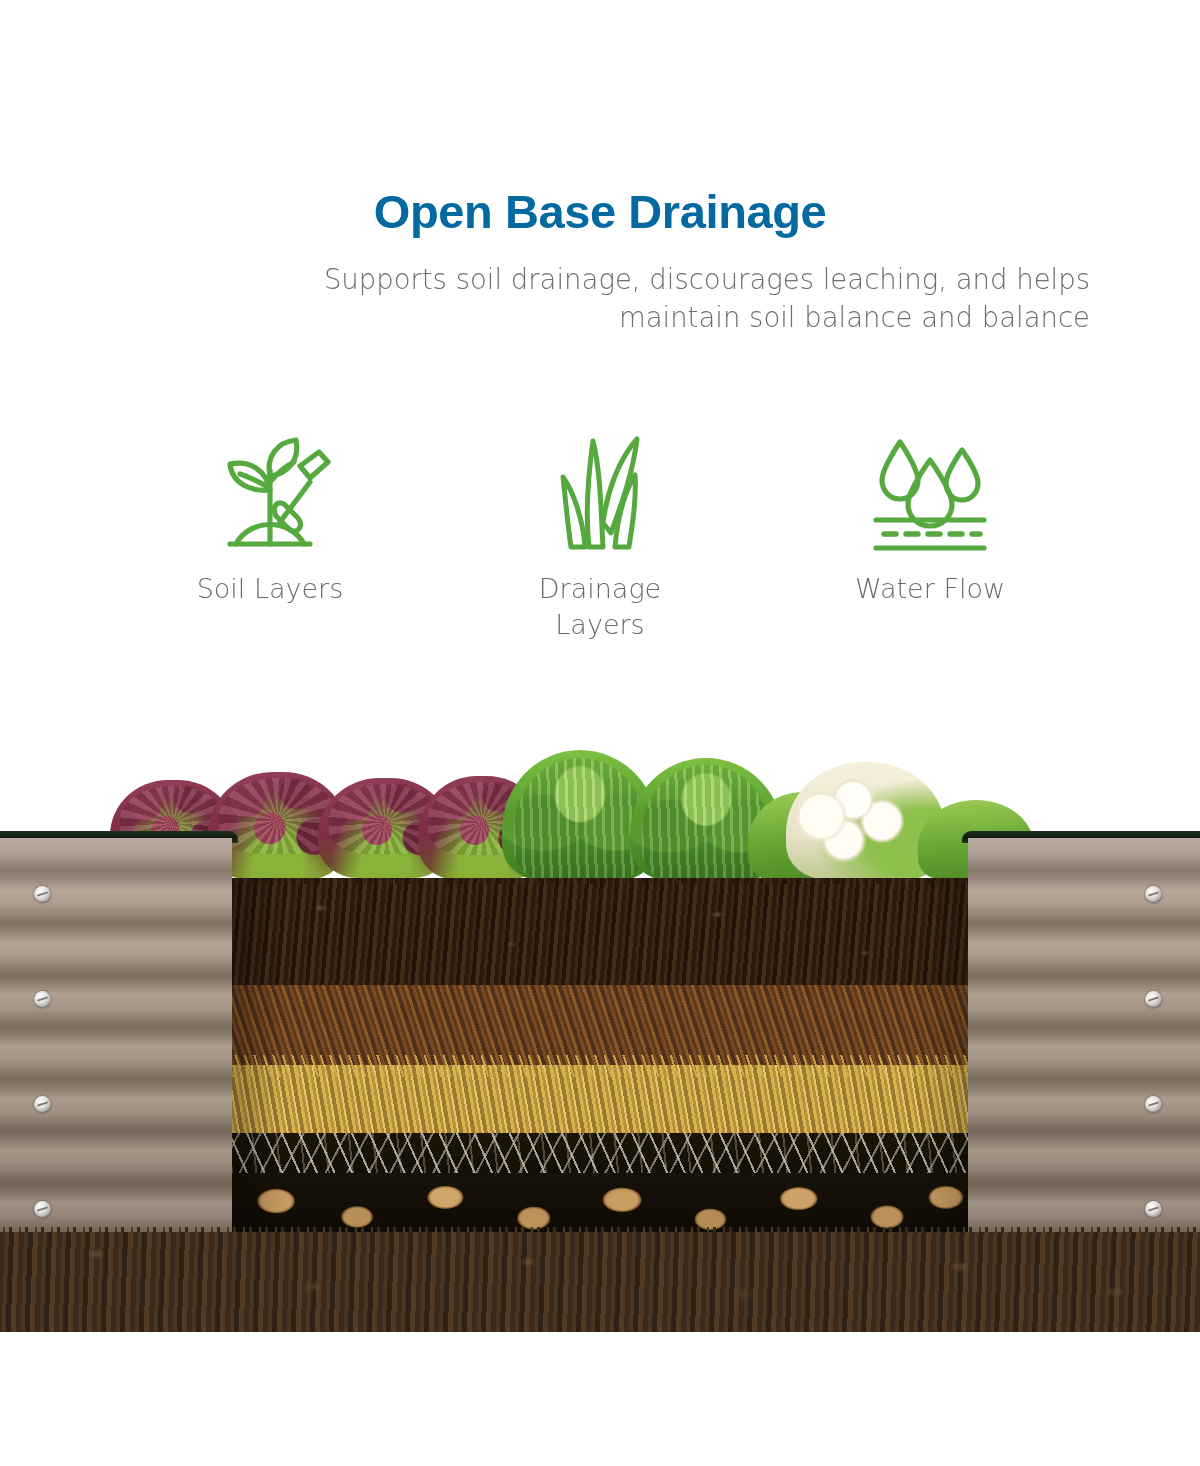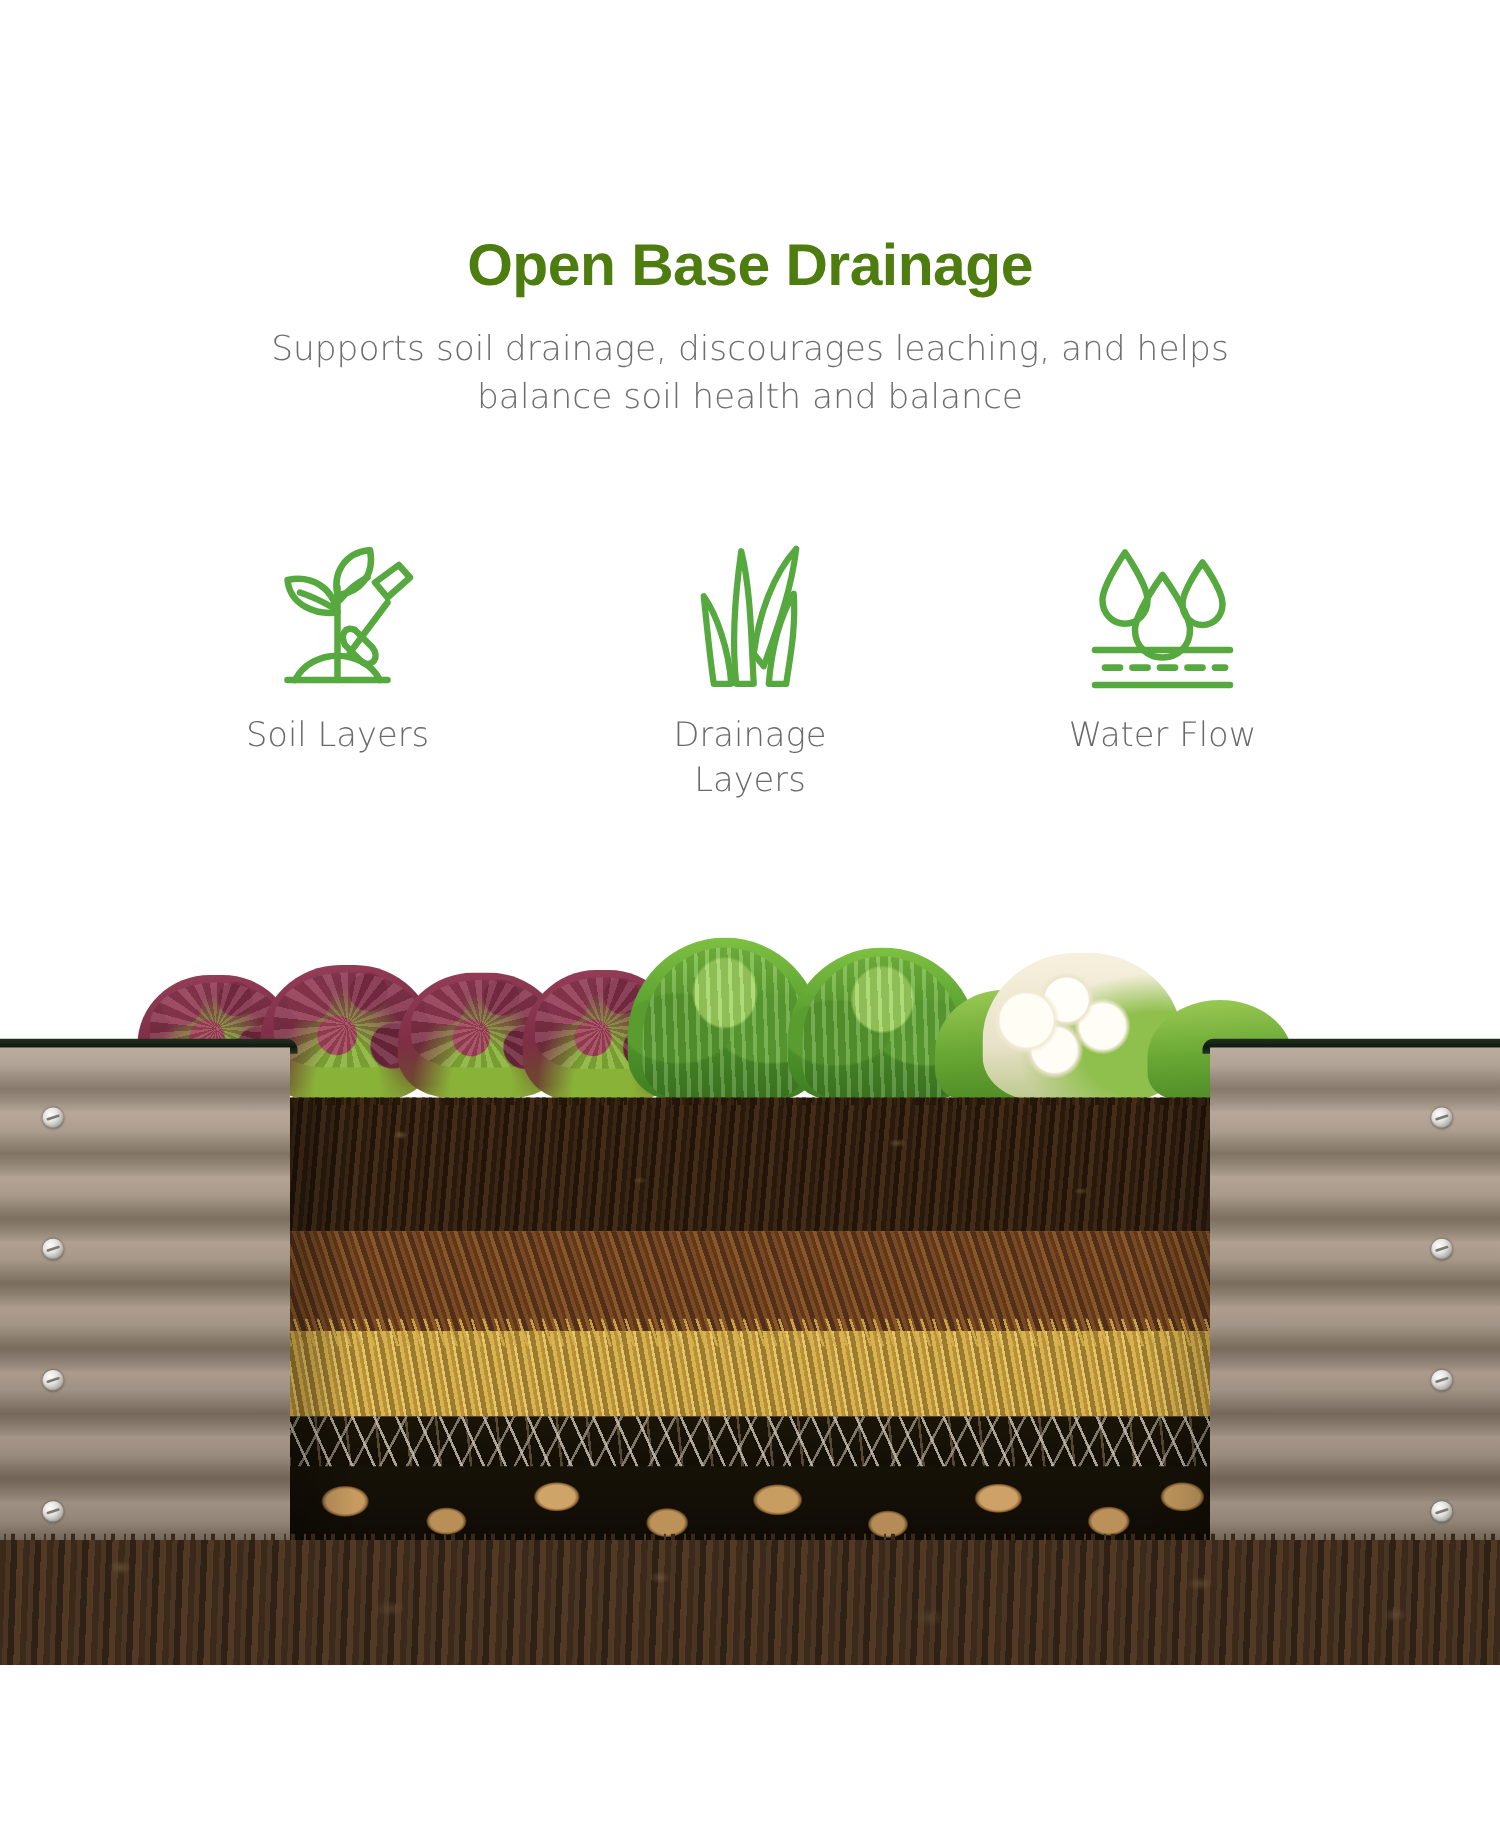--- a/index.html
+++ b/index.html
@@ -8,30 +8,30 @@
     background:#ffffff;
     font-family:"Liberation Sans", sans-serif;
     overflow:hidden;
     position:relative;
   }
   .page{position:relative;width:1200px;height:1466px;background:#fff;overflow:hidden;}
 
   
   .header{position:absolute;left:0;top:186px;width:1200px;text-align:center;}
   .title{
-    font-size:47px;font-weight:bold;color:#4d7c0f;
+    font-size:47px;font-weight:bold;color:#0369a1;
     letter-spacing:-0.4px;line-height:1.12;margin:0;
     font-family:"Liberation Sans", sans-serif;
   }
   .subtitle{
     margin:22px auto 0;width:980px;
     font-size:27.5px;color:#6d6d6d;line-height:1.38;font-weight:300;
     font-family:"DejaVu Sans", sans-serif;
   }
-  .subtitle .ln{display:block;}
+  .subtitle .ln{display:block;text-align:right;}
 
   
   .features{
     position:absolute;left:120px;top:430px;width:960px;
     display:flex;justify-content:space-between;align-items:flex-start;
   }
   .feature{width:300px;display:flex;flex-direction:column;align-items:center;}
   .feat-icon{height:125px;display:flex;align-items:center;justify-content:center;}
   .feat-label{
     margin-top:16px;font-size:27px;color:#6a6a6a;line-height:1.32;
@@ -212,21 +212,21 @@
 </style>
 </head>
 <body>
 
 <div class="page">
 
   <div class="header">
     <h1 class="title">Open Base Drainage</h1>
     <p class="subtitle">
       <span class="ln">Supports soil drainage, discourages leaching, and helps</span>
-      <span class="ln">balance soil health and balance</span>
+      <span class="ln">maintain soil balance and balance</span>
     </p>
   </div>
 
   <div class="features">
 
     <div class="feature">
       <div class="feat-icon">
         <svg width="128" height="118" viewBox="0 0 128 118" fill="none" stroke="#56a93f" stroke-width="5.2" stroke-linecap="round" stroke-linejoin="round">
           <path d="M24 110 H104"></path>
           <path d="M30 110 C44 84, 84 84, 98 110"></path>

